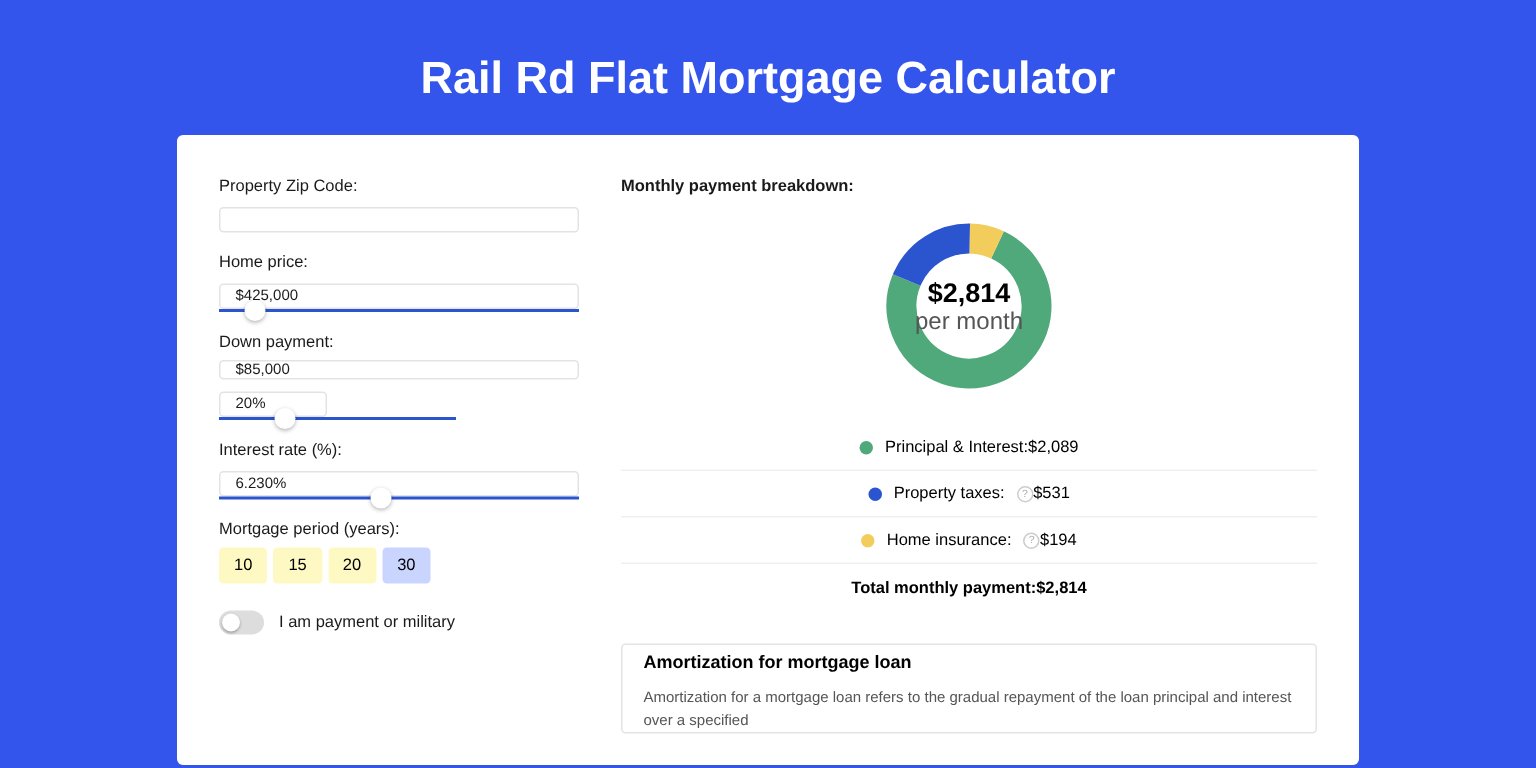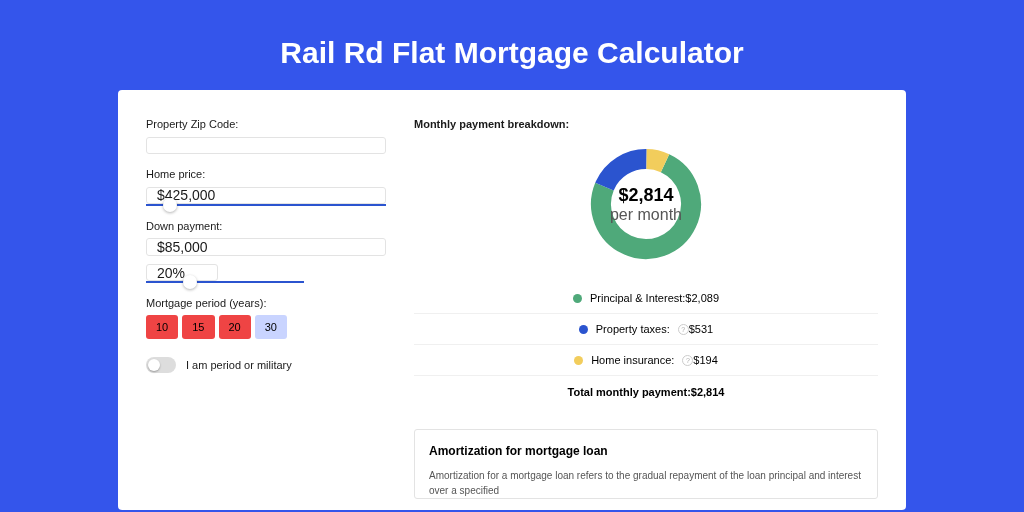--- a/index.html
+++ b/index.html
@@ -14,49 +14,49 @@
     --tab-active:#c9d4ff;
   }
   *{box-sizing:border-box;font-family:Arial,Helvetica,sans-serif;}
   body{margin:0;width:1024px;height:512px;background:var(--blue);overflow:hidden;}
   .title{color:#fff;text-align:center;font-weight:700;font-size:30px;padding:36px 0 20px;}
   .card{width:788px;margin:0 auto;background:var(--card-bg);border-radius:4px;padding:28px 28px 0 28px;display:flex;gap:28px;height:420px;overflow:hidden;}
   .left{width:240px;flex:0 0 240px;}
   .right{flex:1;}
   .lbl{font-size:11px;color:var(--text);margin:0 0 6px;}
   .grp{margin-bottom:14px;position:relative;}
-  .inp{width:100%;height:17px;border:1px solid var(--border);border-radius:3px;font-size:14px;padding:0 10px;color:var(--text);}
+  .inp{width:100%;height:17px;border:1px solid var(--border);border-radius:3px;font-size:10px;padding:0 10px;color:var(--text);}
   .inp-half{display:flex;gap:8px;flex-direction:column;}
   .inp-half .inp:first-child{flex:1;}
   .inp-half .inp:last-child{width:72px;}
   .slider-track{height:2px;background:var(--dblue);margin-top:0;position:relative;}
   .slider-thumb{position:absolute;top:-6px;width:14px;height:14px;background:#fff;border-radius:50%;box-shadow:0 1px 3px rgba(0,0,0,.3);transform:translateX(-50%);}
   .tabs{display:flex;gap:4px;}
-  .tab{padding:6px 10px;font-size:11px;border-radius:3px;cursor:pointer;background:#ef4444;}
+  .tab{padding:6px 10px;font-size:11px;border-radius:3px;cursor:pointer;background:#fef9c3;}
   .tab.active{background:var(--tab-active);}
   .toggle-row{display:flex;align-items:center;gap:10px;margin-top:18px;}
   .toggle{width:30px;height:16px;background:#ddd;border-radius:8px;position:relative;}
   .toggle-knob{position:absolute;left:2px;top:2px;width:12px;height:12px;background:#fff;border-radius:50%;box-shadow:0 1px 2px rgba(0,0,0,.3);}
   .toggle-label{font-size:11px;color:var(--text);}
   .section-title{font-size:11px;font-weight:700;color:var(--text);margin:0 0 14px;}
   .donut-wrap{position:relative;width:120px;height:120px;margin:8px auto 18px;}
   .donut-center{position:absolute;inset:0;display:flex;flex-direction:column;align-items:center;justify-content:center;}
   .donut-amount{font-size:18px;font-weight:700;}
   .donut-sub{font-size:16px;color:var(--muted);}
   .rows{border-top:1px solid transparent;margin-top:6px;}
   .row{display:flex;align-items:center;justify-content:center;padding:9px 0;border-bottom:1px solid #f0f0f0;font-size:11px;}
   .row:last-of-type{border-bottom:none;}
   .row .left-part{display:flex;align-items:center;gap:8px;}
   .dot{width:9px;height:9px;border-radius:50%;}
   .dot.green{background:var(--green);}
   .dot.blue{background:var(--dblue);}
   .dot.yellow{background:var(--yellow);}
   .info{width:11px;height:11px;border:1px solid #ccc;border-radius:50%;display:inline-flex;align-items:center;justify-content:center;font-size:7px;color:#aaa;}
   .totalrow{font-weight:700;padding-top:10px;}
-  .amort{margin-top:22px;border:1px solid var(--border);border-radius:3px;padding:14px 14px 0;}
+  .amort{margin-top:22px;border:1px solid var(--border);border-radius:3px;padding:4px 14px 0;}
   .amort-title{font-size:12px;font-weight:700;margin:0 0 10px;}
   .amort-text{font-size:10px;color:var(--muted);line-height:1.5;}
 </style>
 </head>
 <body>
 
 <div class="title">Rail Rd Flat Mortgage Calculator</div>
 
 <div class="card">
 
@@ -79,36 +79,43 @@
       <div class="lbl">Down payment:</div>
       <div class="inp-half">
         <input class="inp" value="$85,000" style="">
         <input class="inp" value="20%" style="">
       </div>
       <div class="slider-track" style="width:66%;">
         <div class="slider-thumb" style="left: 28%;"></div>
       </div>
     </div>
 
+    <div class="grp">
+      <div class="lbl">Interest rate (%):</div>
+      <input class="inp" value="6.230%" style="">
+      <div class="slider-track">
+        <div class="slider-thumb" style="left: 45%;"></div>
+      </div>
+    </div>
 
     <div class="grp">
       <div class="lbl">Mortgage period (years):</div>
       <div class="tabs">
         <div class="tab">10</div>
         <div class="tab">15</div>
         <div class="tab">20</div>
         <div class="tab active">30</div>
       </div>
     </div>
 
     <div class="toggle-row">
       <div class="toggle">
         <div class="toggle-knob"></div>
       </div>
-      <div class="toggle-label">I am period or military</div>
+      <div class="toggle-label">I am payment or military</div>
     </div>
 
   </div>
 
   <div class="right">
     <div class="section-title">Monthly payment breakdown:</div>
 
     <div class="donut-wrap">
       <svg width="120" height="120" viewBox="0 0 120 120">
 

